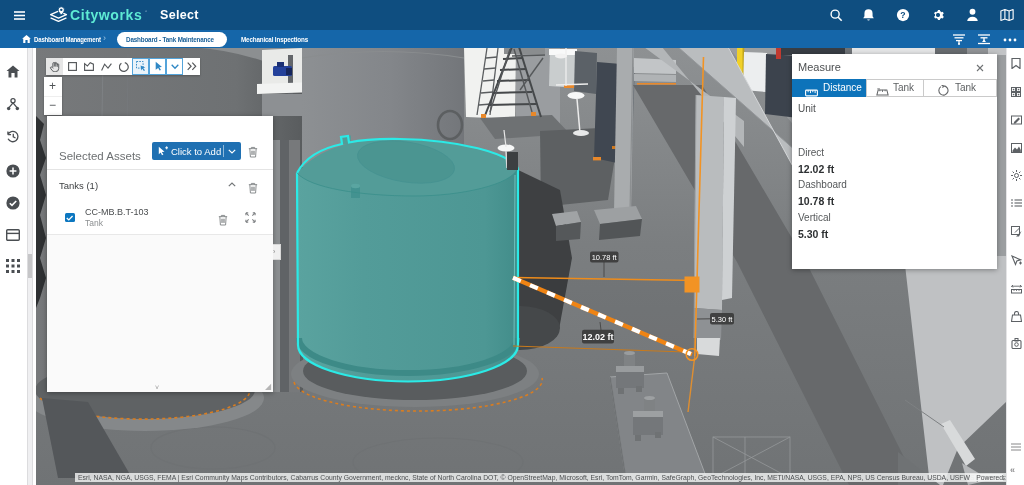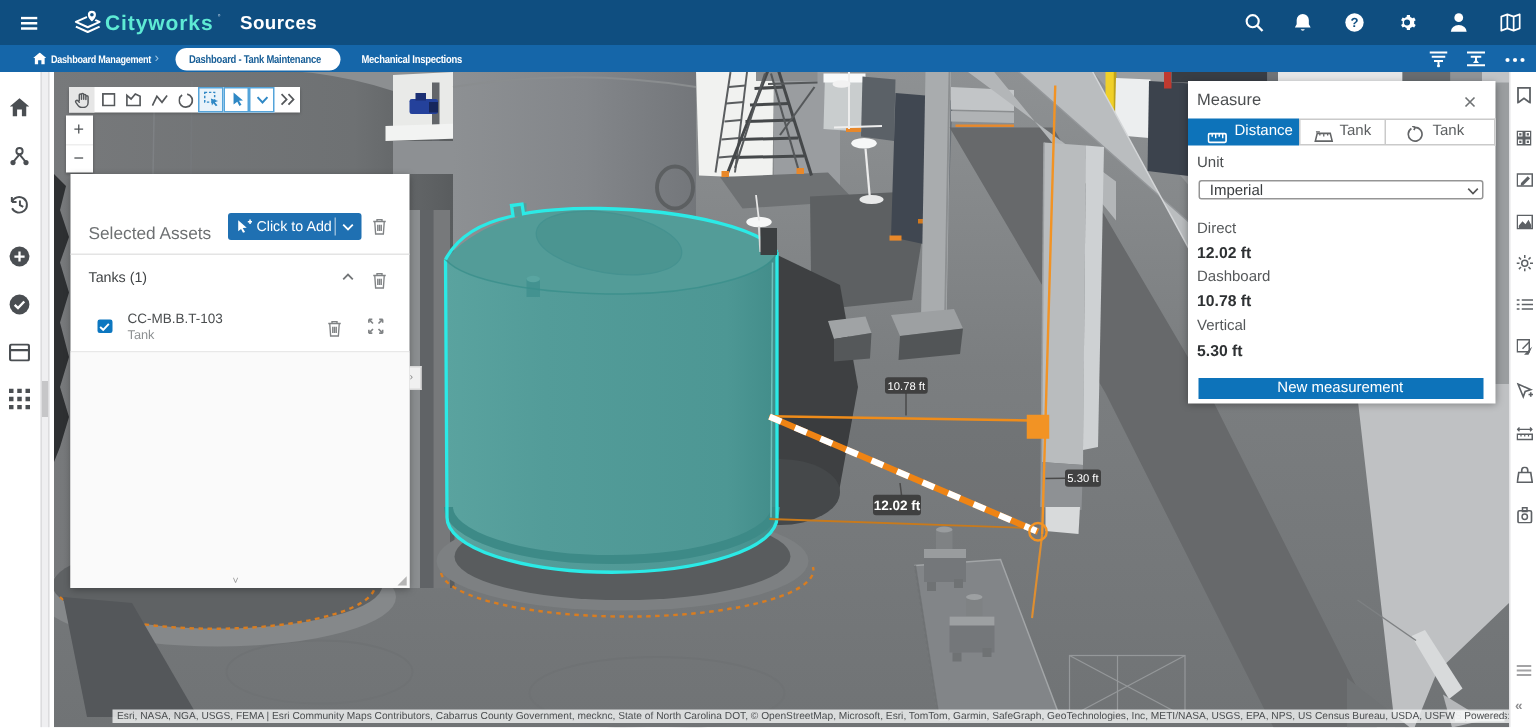--- a/index.html
+++ b/index.html
@@ -247,21 +247,21 @@
   <svg class="abs" style="left:49px;top:5px" width="19" height="20" viewBox="0 0 24 25">
     <g fill="none" stroke="#fff" stroke-width="1.7" stroke-linejoin="round">
       <path d="M2 12 L12 7.5 L22 12 L12 16.5 Z"></path>
       <path d="M2 16 L12 20.5 L22 16"></path>
     </g>
     <path d="M15.5 2 a4 4 0 0 1 4 4 c0 3-4 6.5-4 6.5 s-4-3.5-4-6.5 a4 4 0 0 1 4-4 Z" fill="#fff" stroke="#0f4e80" stroke-width="1.2"></path>
     <circle cx="15.5" cy="6" r="1.5" fill="#0f4e80"></circle>
   </svg>
   <div class="abs" style="left:70px;top:6.5px;color:#5eead4;font-size:14px;font-weight:bold;letter-spacing:0.6px;">Cityworks</div>
   <div class="abs" style="left:145px;top:8px;color:#cfe0ee;font-size:6px;">◦</div>
-  <div class="abs" style="left:160px;top:8px;color:#fff;font-size:12.5px;font-weight:bold;letter-spacing:0.3px;">Sources</div>
+  <div class="abs" style="left:160px;top:8px;color:#fff;font-size:12.5px;font-weight:bold;letter-spacing:0.3px;">Select</div>
 
   <svg class="abs" style="left:829px;top:8px" width="14" height="14" viewBox="0 0 16 16">
         <circle cx="7" cy="7" r="4.6" fill="none" stroke="#fff" stroke-width="1.6"></circle>
         <line x1="10.5" y1="10.5" x2="14.5" y2="14.5" stroke="#fff" stroke-width="1.8"></line>
       </svg>
   <svg class="abs" style="left:862px;top:8px" width="13" height="14" viewBox="0 0 16 17">
         <path d="M8 1.5 a5 5 0 0 1 5 5 v3.5 l1.5 2.5 h-13 l1.5-2.5 v-3.5 a5 5 0 0 1 5-5 Z" fill="#fff"></path>
         <path d="M6.3 14 a1.8 1.8 0 0 0 3.4 0 Z" fill="#fff"></path>
       </svg>
   <svg class="abs" style="left:896px;top:8px" width="14" height="14" viewBox="0 0 16 16">
@@ -562,31 +562,24 @@
           </svg></div>
     <div class="abs" style="left:26px;top:2.5px;color:#5c5f61;font-size:10px;">Tank</div>
   </div>
   <div class="abs" style="left:132px;top:24.5px;width:73px;height:18px;background:#fff;border:1px solid #cacaca;border-left:none;">
     <div class="abs" style="left:14px;top:2.5px;"><svg width="11" height="11" viewBox="0 0 12 12">
             <path d="M3.2 1.8 A 5 5 0 1 0 6 1 M6 1 L3.8 0 M6 1 L5 3" fill="none" stroke="#636567" stroke-width="1.2"></path>
           </svg></div>
     <div class="abs" style="left:31px;top:2.5px;color:#5c5f61;font-size:10px;">Tank</div>
   </div>
   <div class="abs" style="left:6px;top:49px;color:#4c4f51;font-size:10px;">Unit</div>
-  <div class="abs" style="left:6.5px;top:65.5px;width:190px;height:13.5px;border:1px solid #959595;border-radius:2px;">
-    <div class="abs" style="left:7px;top:1px;color:#3a3d3f;font-size:10px;">Imperial</div>
-    <svg class="abs" style="left:178px;top:4.5px" width="8" height="5" viewBox="0 0 8 5">
-          <path d="M0.8 0.8 L4 4 L7.2 0.8" fill="none" stroke="#555" stroke-width="1.1"></path>
-        </svg>
-  </div>
   <div class="abs" style="left:6px;top:93px;color:#55585a;font-size:10px;">Direct</div>
   <div class="abs" style="left:6px;top:109px;color:#2e3133;font-size:10.5px;font-weight:bold;">12.02 ft</div>
   <div class="abs" style="left:6px;top:125px;color:#55585a;font-size:10px;">Dashboard</div>
   <div class="abs" style="left:6px;top:141px;color:#2e3133;font-size:10.5px;font-weight:bold;">10.78 ft</div>
   <div class="abs" style="left:6px;top:157.5px;color:#55585a;font-size:10px;">Vertical</div>
   <div class="abs" style="left:6px;top:173.5px;color:#2e3133;font-size:10.5px;font-weight:bold;">5.30 ft</div>
-  <div class="abs" style="left:6.5px;top:198px;width:190px;height:14px;background:#0d73ba;color:#fff;font-size:10px;text-align:center;line-height:14px;">New measurement</div>
 </div>
 
 <div class="abs" style="left:75px;top:472.5px;width:931px;height:9px;background:rgba(242,243,243,0.82);overflow:hidden;">
   <div class="abs" style="left:3px;top:1px;color:#4a4d4f;font-size:6.8px;white-space:nowrap;">Esri, NASA, NGA, USGS, FEMA | Esri Community Maps Contributors, Cabarrus County Government, mecknc, State of North Carolina DOT, © OpenStreetMap, Microsoft, Esri, TomTom, Garmin, SafeGraph, GeoTechnologies, Inc, METI/NASA, USGS, EPA, NPS, US Census Bureau, USDA, USFWS | Sources: Vantor, Airbus DS, ...</div>
   <div class="abs" style="right:3px;top:1px;color:#4a4d4f;font-size:6.8px;background:rgba(242,243,243,0.95);padding-left:6px;">Powered</div>
 </div>
 </div>
 </body></html>

